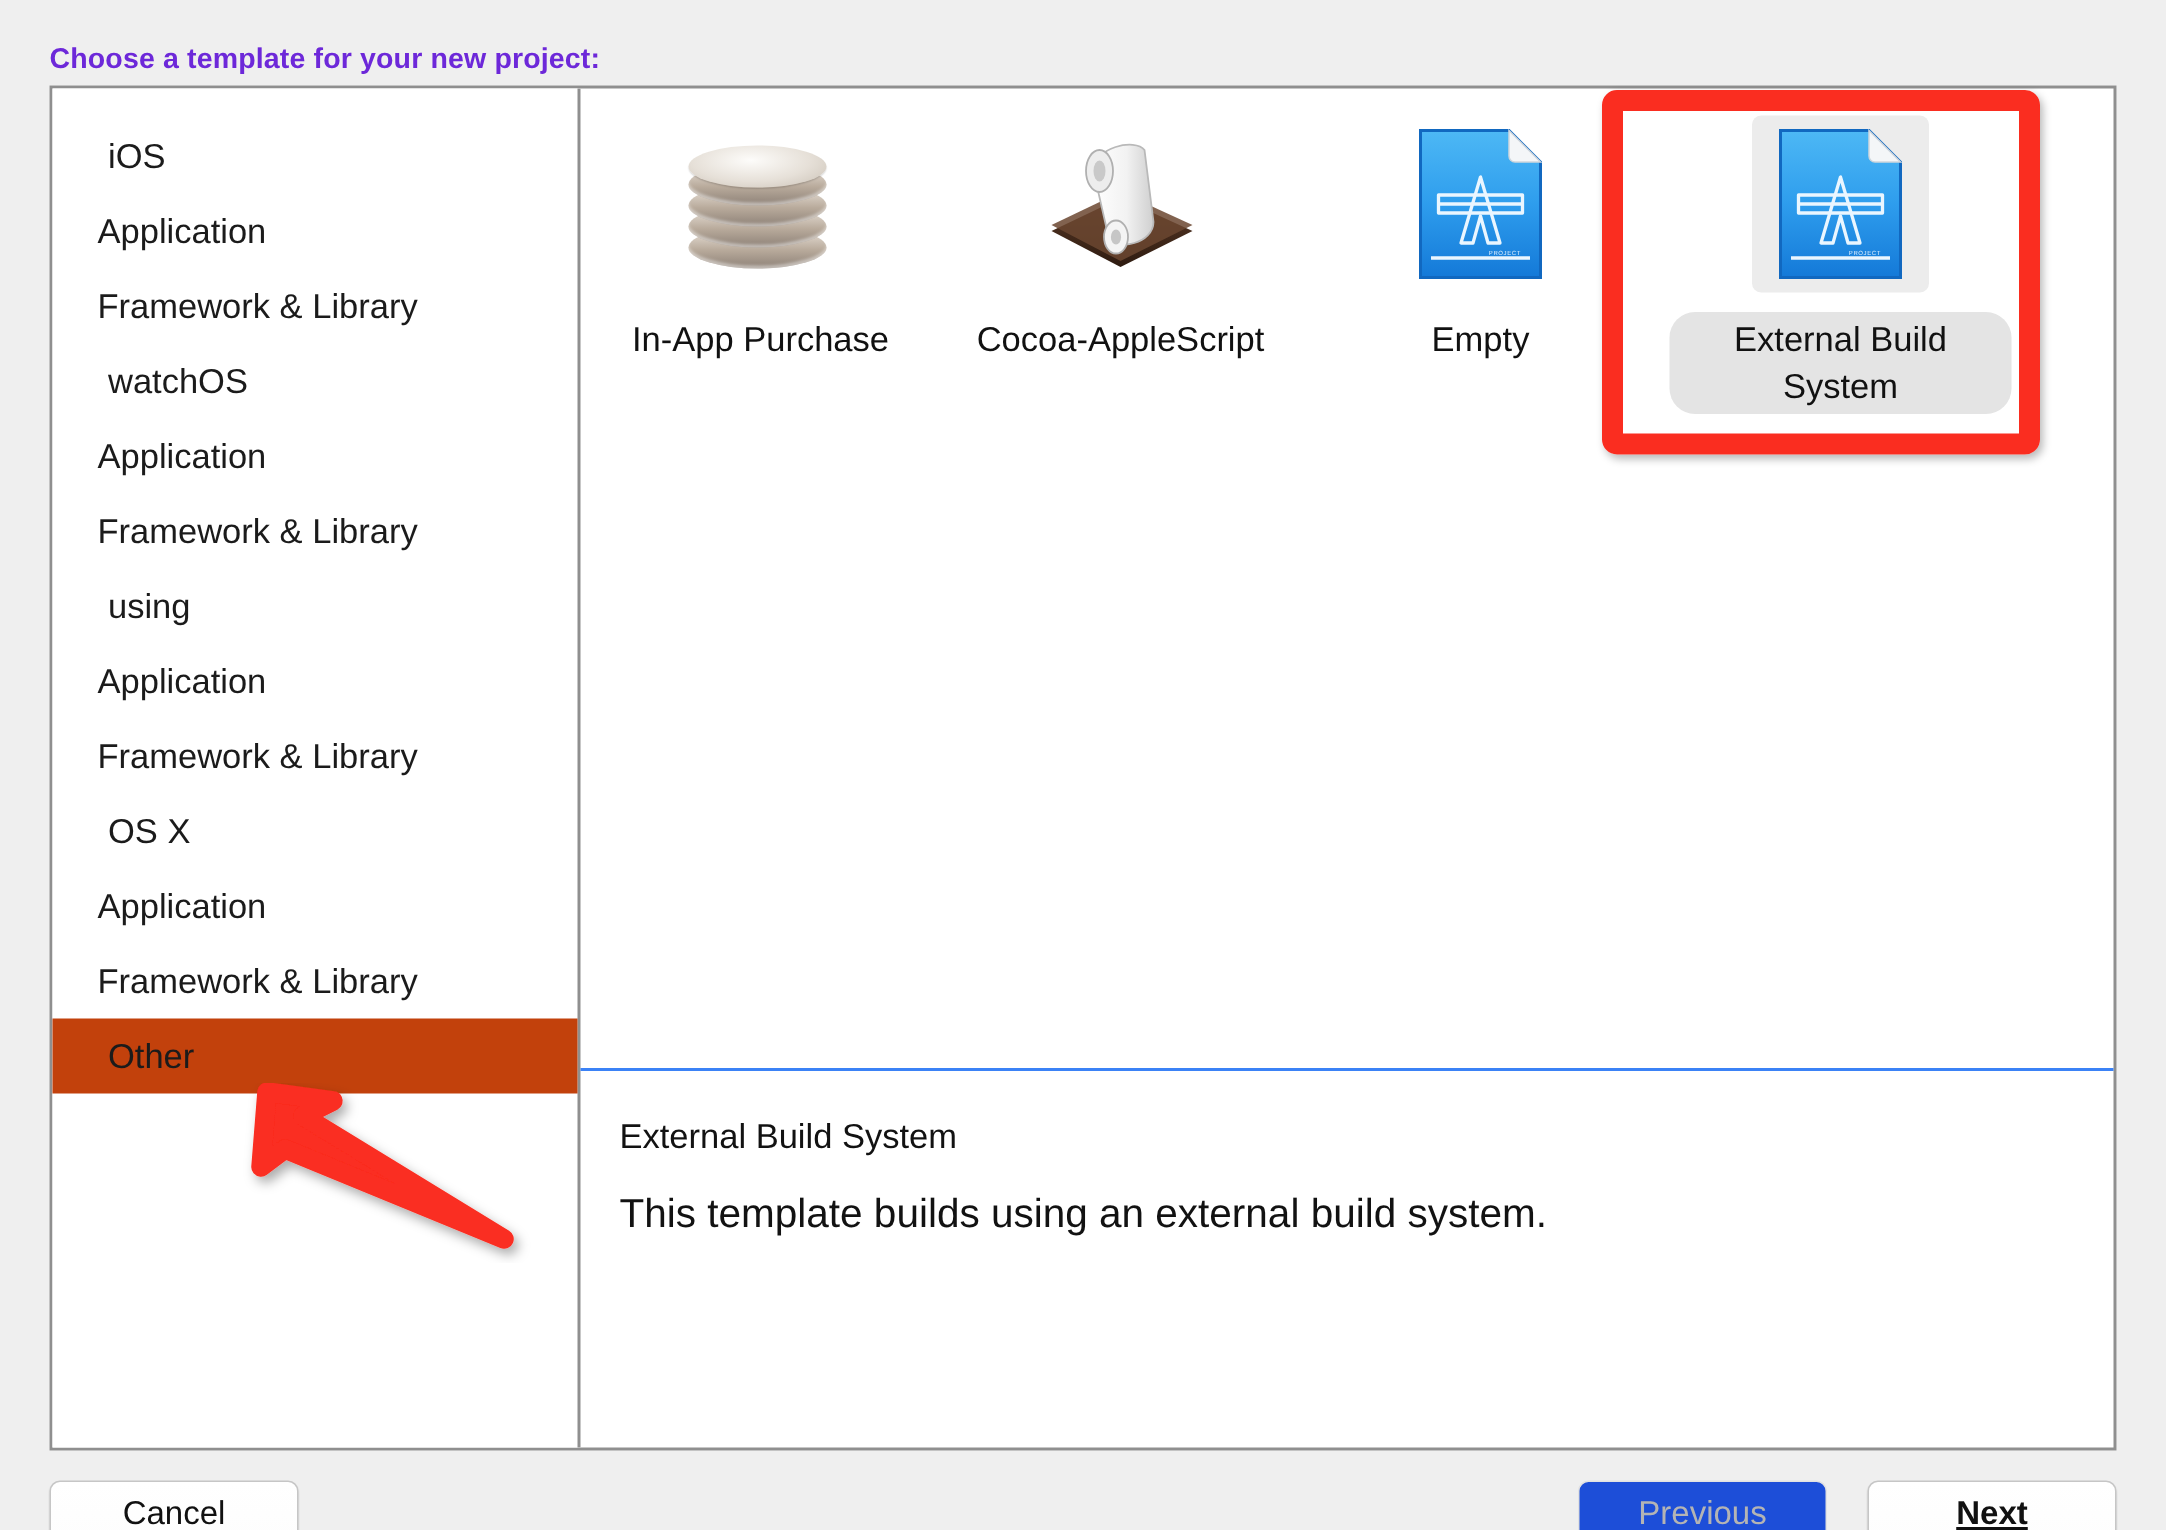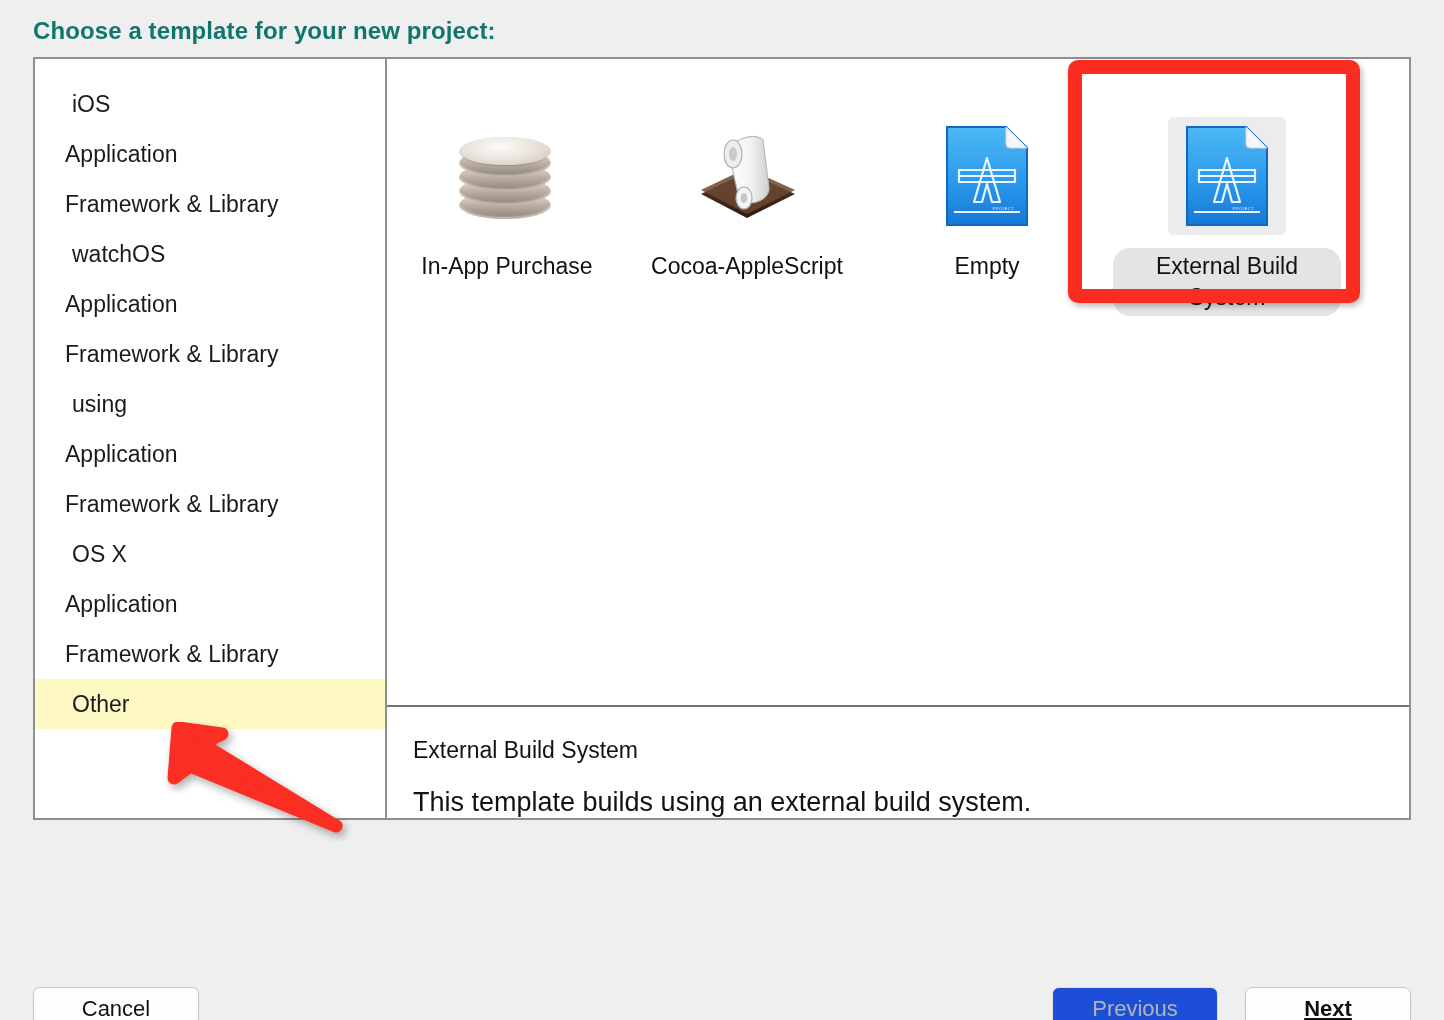--- a/index.html
+++ b/index.html
@@ -13,35 +13,35 @@
     font-family: "Liberation Sans", sans-serif;
     color: #1a1a1a;
     overflow: hidden;
     position: relative;
   }
 
   
   .sheet-title {
     position: absolute;
     left: 33px;
-    top: 17px;
-    font-size: 24px;
+    top: 29px;
+    font-size: 19px;
     font-weight: bold;
     letter-spacing: 0.1px;
-    color: #0f766e;
+    color: #6d28d9;
     white-space: nowrap;
   }
 
   
   .panel {
     position: absolute;
     left: 33px;
     top: 57px;
     width: 1378px;
-    height: 763px;
+    height: 910px;
     background: #ffffff;
     border: 2px solid #8f8f8f;
     box-sizing: border-box;
     display: flex;
     flex-direction: row;
   }
 
   
   .sidebar {
     width: 352px;
@@ -56,35 +56,34 @@
     height: 50px;
     display: flex;
     align-items: center;
     font-size: 23px;
     color: #1b1b1b;
     box-sizing: border-box;
     white-space: nowrap;
   }
   .side-item.level-0 { padding-left: 37px; }
   .side-item.level-1 { padding-left: 30px; }
-  .side-item.selected { background: #fef9c3; }
+  .side-item.selected { background: #c2410c; }
 
   
   .right {
     flex: 1;
     display: flex;
     flex-direction: column;
     position: relative;
   }
   .template-area {
     height: 655px;
     position: relative;
-    border-bottom: 2px solid #737373;
-    box-sizing: border-box;
-    margin-top: 40px;
+    border-bottom: 2px solid #3b82f6;
+    box-sizing: border-box;
   }
   .tpl-grid {
     display: flex;
     flex-direction: row;
     padding: 18px 0 0 0;
   }
   .tpl-cell {
     width: 240px;
     display: flex;
     flex-direction: column;

